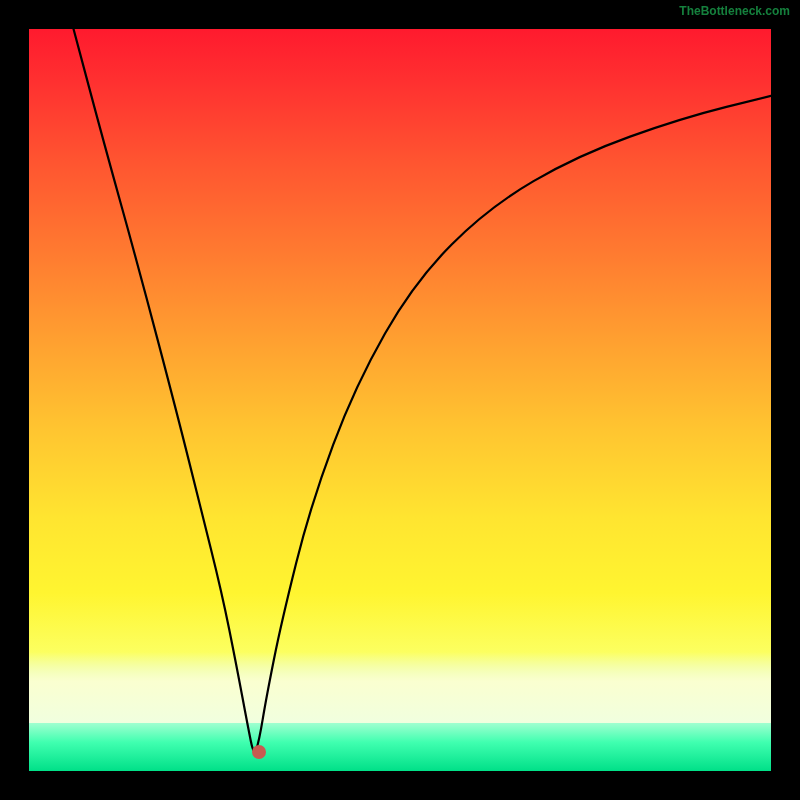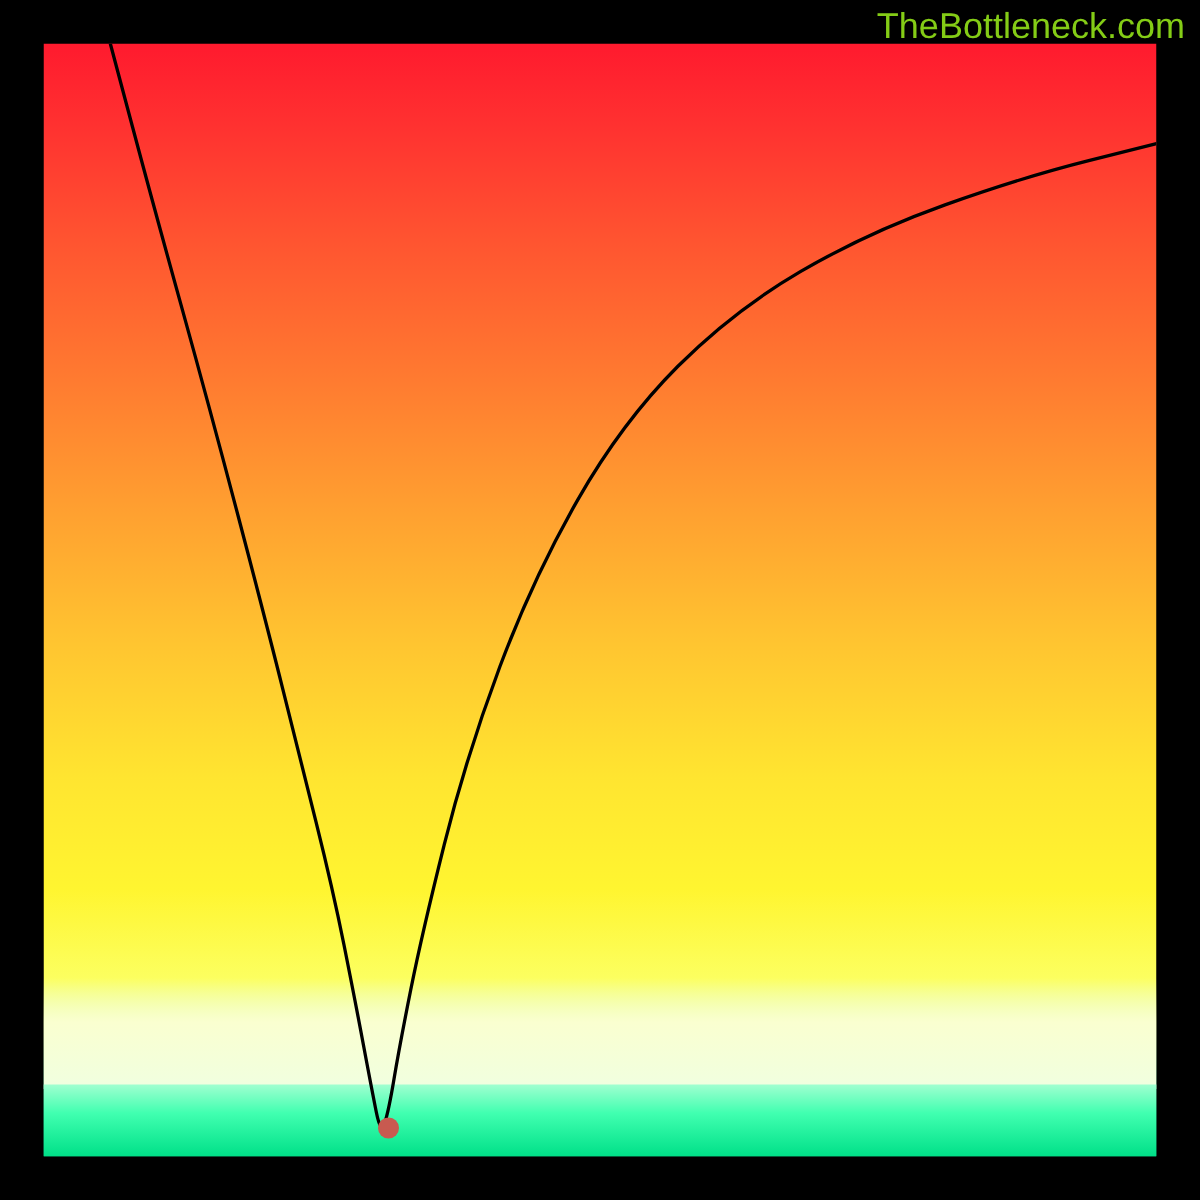--- a/index.html
+++ b/index.html
@@ -7,23 +7,23 @@
     width: 800px;
     height: 800px;
     background: #000;
     position: relative;
     font-family: Arial, Helvetica, sans-serif;
   }
   .watermark {
     position: absolute;
     top: 4px;
     right: 10px;
-    color: #84cc16;
-    font-size: 24px;
-    font-weight: 400;
+    color: #15803d;
+    font-size: 12px;
+    font-weight: 700;
     z-index: 10;
   }
   .plot-area {
     position: absolute;
     left: 29px;
     top: 29px;
     width: 742px;
     height: 742px;
     overflow: hidden;
   }

